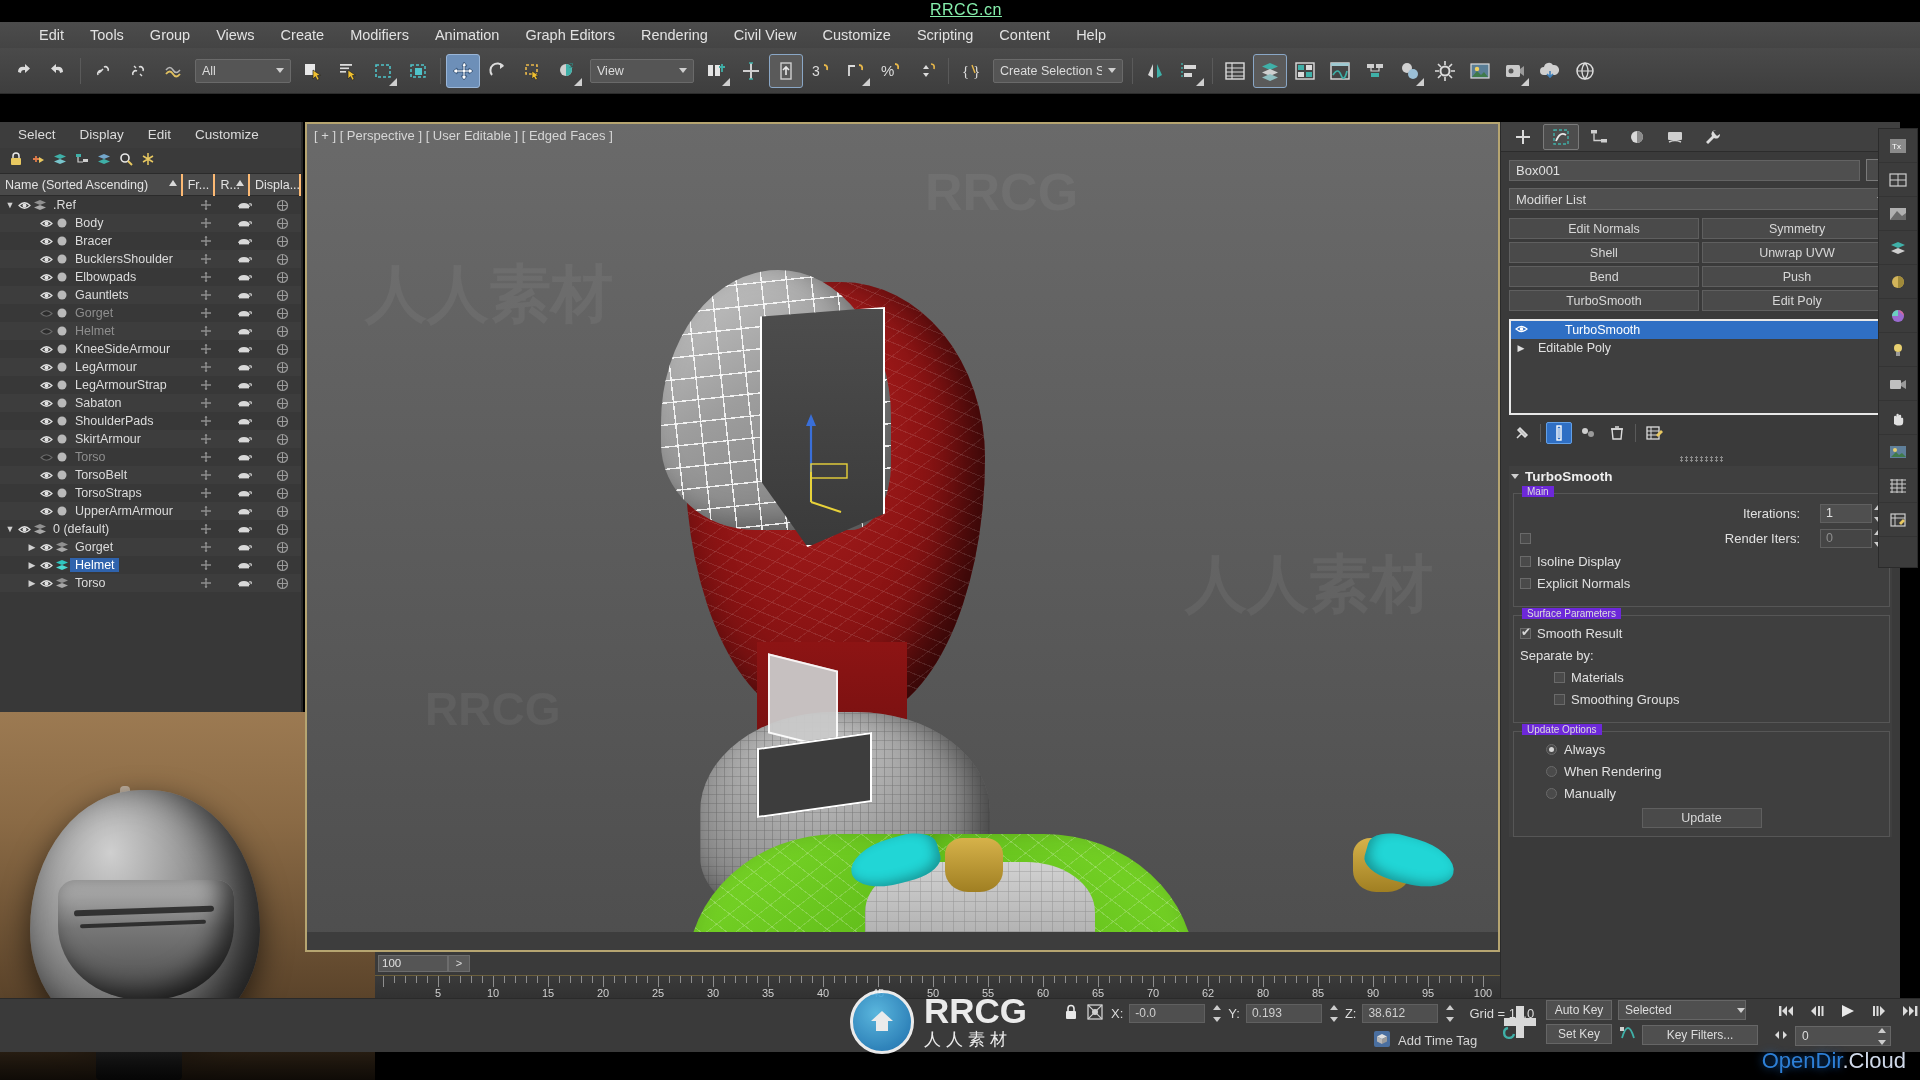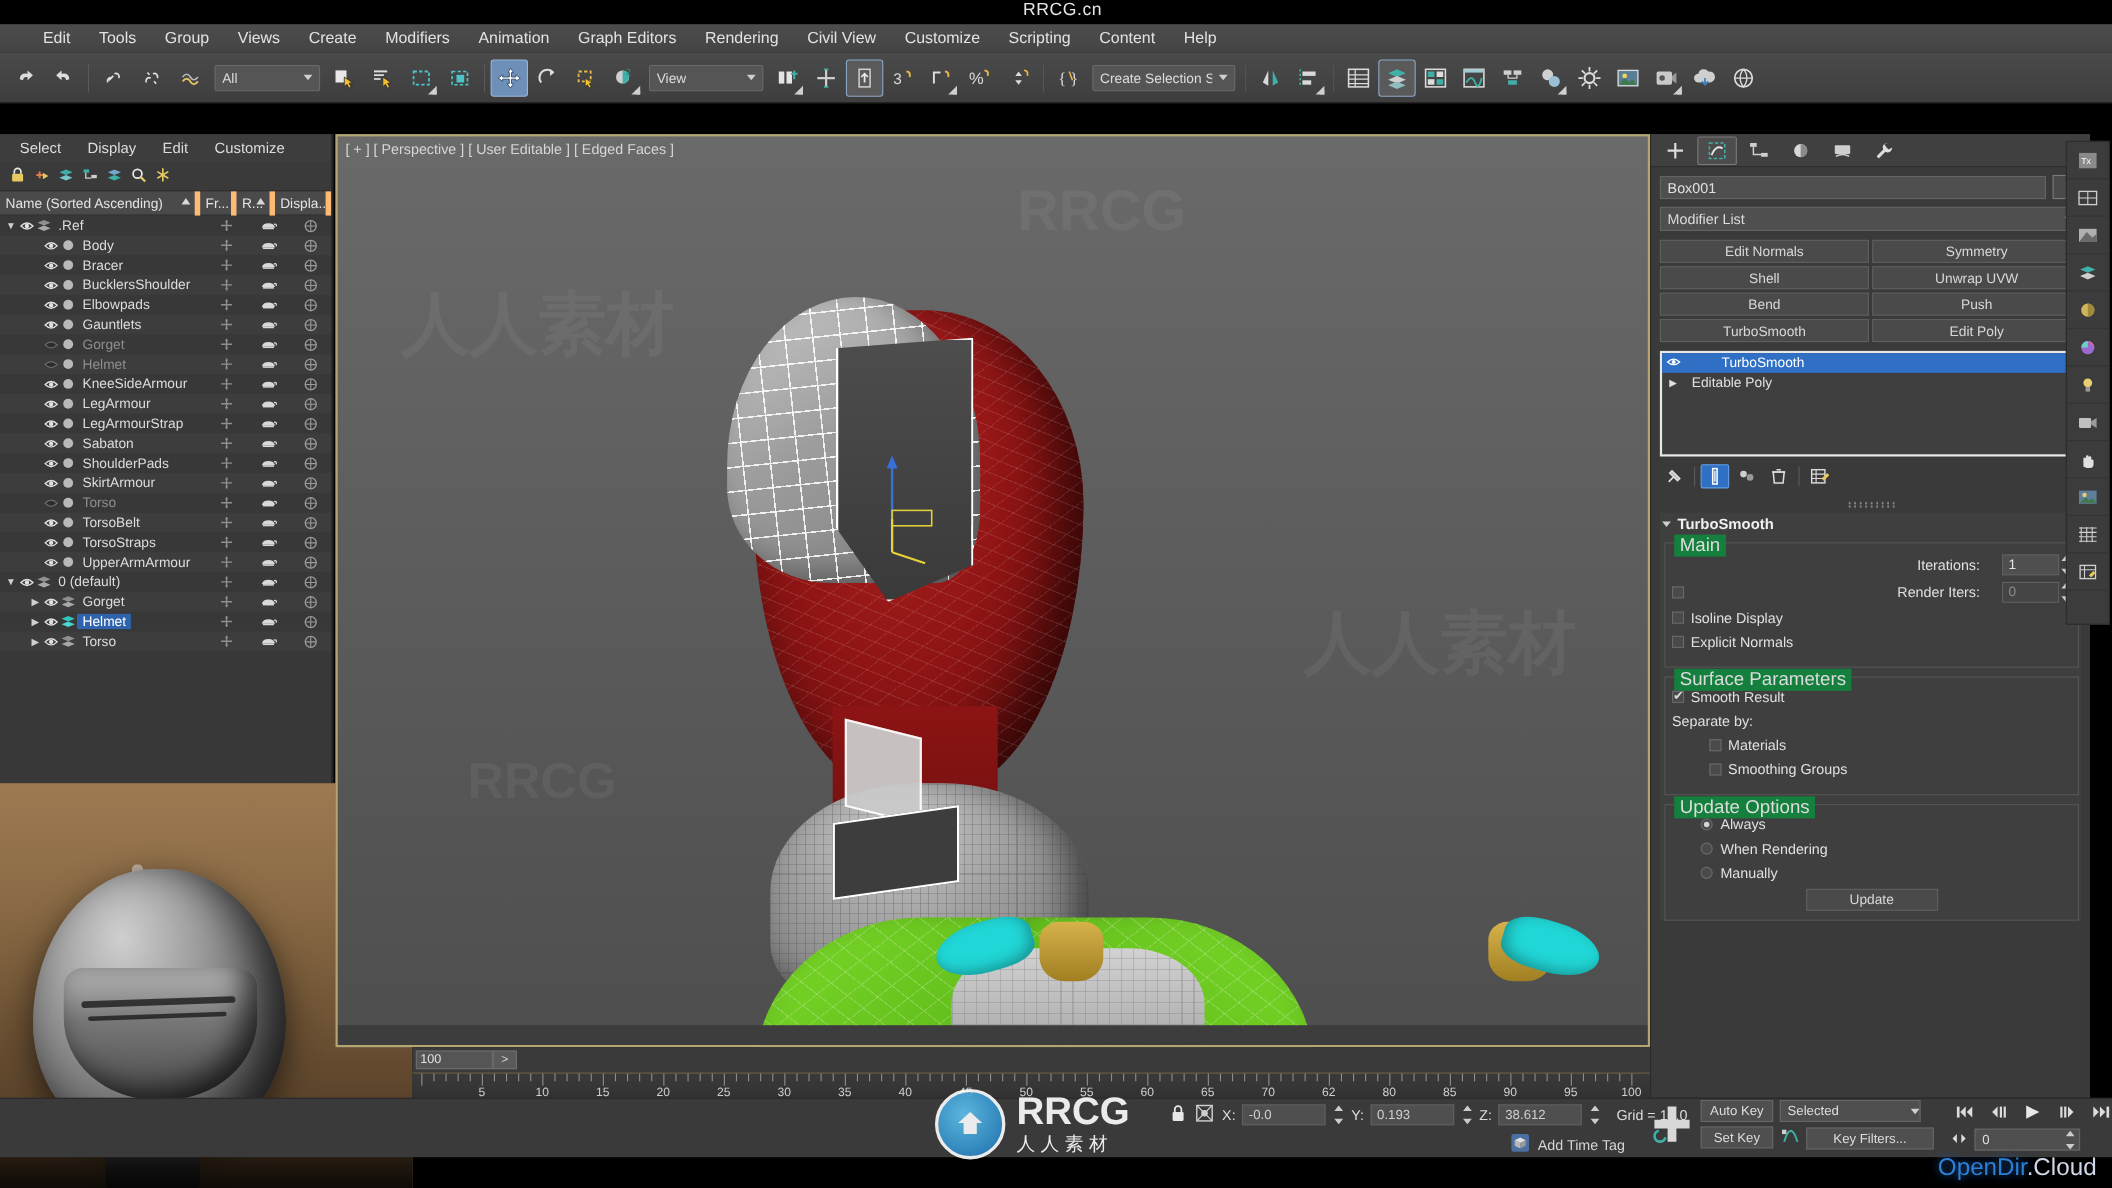--- a/index.html
+++ b/index.html
@@ -7,21 +7,21 @@
     width:1920px; height:1080px; overflow:hidden;
     background:#000;
     font-family:"Liberation Sans", sans-serif;
     font-size:13px; color:#d8d8d8;
     -webkit-font-smoothing:antialiased;
   }
   #app{ position:relative; width:1920px; height:1080px; background:#000; }
 
   
   .topstrip{ position:absolute; left:0; top:0; width:1920px; height:22px; background:#000; }
-  .topstrip .wm{ position:absolute; left:930px; top:1px; color:#e5e5e5; font-size:16px; letter-spacing:.5px; }
+  .topstrip .wm{ position:absolute; left:930px; top:1px; color:#86efac; font-size:16px; letter-spacing:.5px;text-decoration:underline; }
 
   
   .menubar{ position:absolute; left:0; top:22px; width:1920px; height:26px;
             background:linear-gradient(#4c4c4c,#444); display:flex; align-items:center; padding-left:26px;}
   .maxlogo{ position:absolute; left:26px; top:24px; width:22px; height:20px;
             background:linear-gradient(#3fb8c8,#1d6c84); border-radius:2px; opacity:.85;}
   .menubar .mi{ padding:0 13px; line-height:26px; font-size:14.5px; color:#e2e2e2; white-space:nowrap; cursor:default;}
 
   
   .maintoolbar{ position:absolute; left:0; top:48px; width:1920px; height:46px;
@@ -59,21 +59,21 @@
 
   
   .explorer{ position:absolute; left:0; top:122px; width:303px; height:590px;
              background:#383838; border-right:2px solid #262626; }
   .exmenu{ height:26px; display:flex; align-items:center; padding-left:6px; background:#3d3d3d;}
   .exmenu .emi{ padding:0 12px; font-size:13.5px; color:#dcdcdc; line-height:26px; cursor:pointer;}
   .extools{ height:26px; display:flex; align-items:center; gap:6px; padding-left:8px; background:#3a3a3a;
             border-bottom:1px solid #2b2b2b;}
   .exheader{ height:22px; display:flex; align-items:center; background:#4a4a4a;
              border-bottom:1px solid #2b2b2b; font-size:12.5px; color:#e2e2e2;}
-  .exheader .c{ padding-left:5px; border-right:5px solid #fdba74; height:22px; line-height:22px;
+  .exheader .c{ padding-left:5px; border-right:2px solid #fdba74; height:22px; line-height:22px;
                 overflow:hidden; white-space:nowrap; position:relative;}
   .exheader .sortarrow{ position:absolute; right:4px; top:6px; width:0;height:0;
         border-left:4px solid transparent;border-right:4px solid transparent;border-bottom:6px solid #d8d8d8;}
   .exlist{ position:relative; }
   .row{ height:18px; display:flex; align-items:center; font-size:12.5px; color:#dcdcdc; position:relative;}
   .row.alt{ background:#3d3d3d;}
   .row .ind{ display:inline-block;}
   .row .expander{ width:12px; text-align:center; color:#d0d0d0; font-size:9px;}
   .row .eye{ width:16px; display:flex; justify-content:center; }
   .row .typ{ width:16px; display:flex; justify-content:center;}
@@ -259,21 +259,21 @@
   .rollhandle{ margin:10px auto 4px auto; width:44px; height:6px;
      background-image:radial-gradient(circle,#8a8a8a 1px, transparent 1.3px); background-size:5px 3px;}
   .rollup{ margin:0 8px; background:#3f3f3f; }
   .rolltitle{ display:flex; align-items:center; gap:6px; font-size:13.5px; font-weight:bold;
               color:#efefef; padding:3px 2px;}
   .rolltitle .tri{ width:0;height:0;border-left:4px solid transparent;border-right:4px solid transparent;
               border-top:5px solid #cfcfcf;}
   .rolltitle .dots{ margin-left:auto; width:12px;height:10px;
      background-image:radial-gradient(circle,#8a8a8a .8px,transparent 1px); background-size:4px 3px;}
   .group{ border:1px solid #565656; margin:6px 2px 8px 4px; padding:10px 6px 8px 6px; position:relative;}
-  .glabel{ position:absolute; top:-8px; left:8px; background:#15803d; padding:0 5px; font-size:17px;
+  .glabel{ position:absolute; top:-8px; left:8px; background:#6d28d9; padding:0 5px; font-size:10px;
            color:#dcdcdc;}
   .prow{ display:flex; align-items:center; margin-bottom:6px; font-size:13px; color:#e0e0e0;}
   .prow .lab{ margin-left:auto; padding-right:20px;}
   .numfield{ width:52px;height:19px;background:#4f4f4f;border:1px solid #606060;color:#e3e3e3;
              font-size:12.5px; padding-left:5px; line-height:17px;}
   .numfield.dis{ color:#8d8d8d; background:#454545;}
   .cbox{ width:11px;height:11px;background:#4a4a4a;border:1px solid #6a6a6a; display:inline-block;
          margin-right:6px; position:relative; vertical-align:middle;}
   .cbox.checked:after{ content:'✔'; position:absolute; left:0px; top:-4px; font-size:12px; color:#d8d8d8;}
   .rbtn{ width:11px;height:11px;border-radius:50%; background:#4a4a4a; border:1px solid #6a6a6a;

